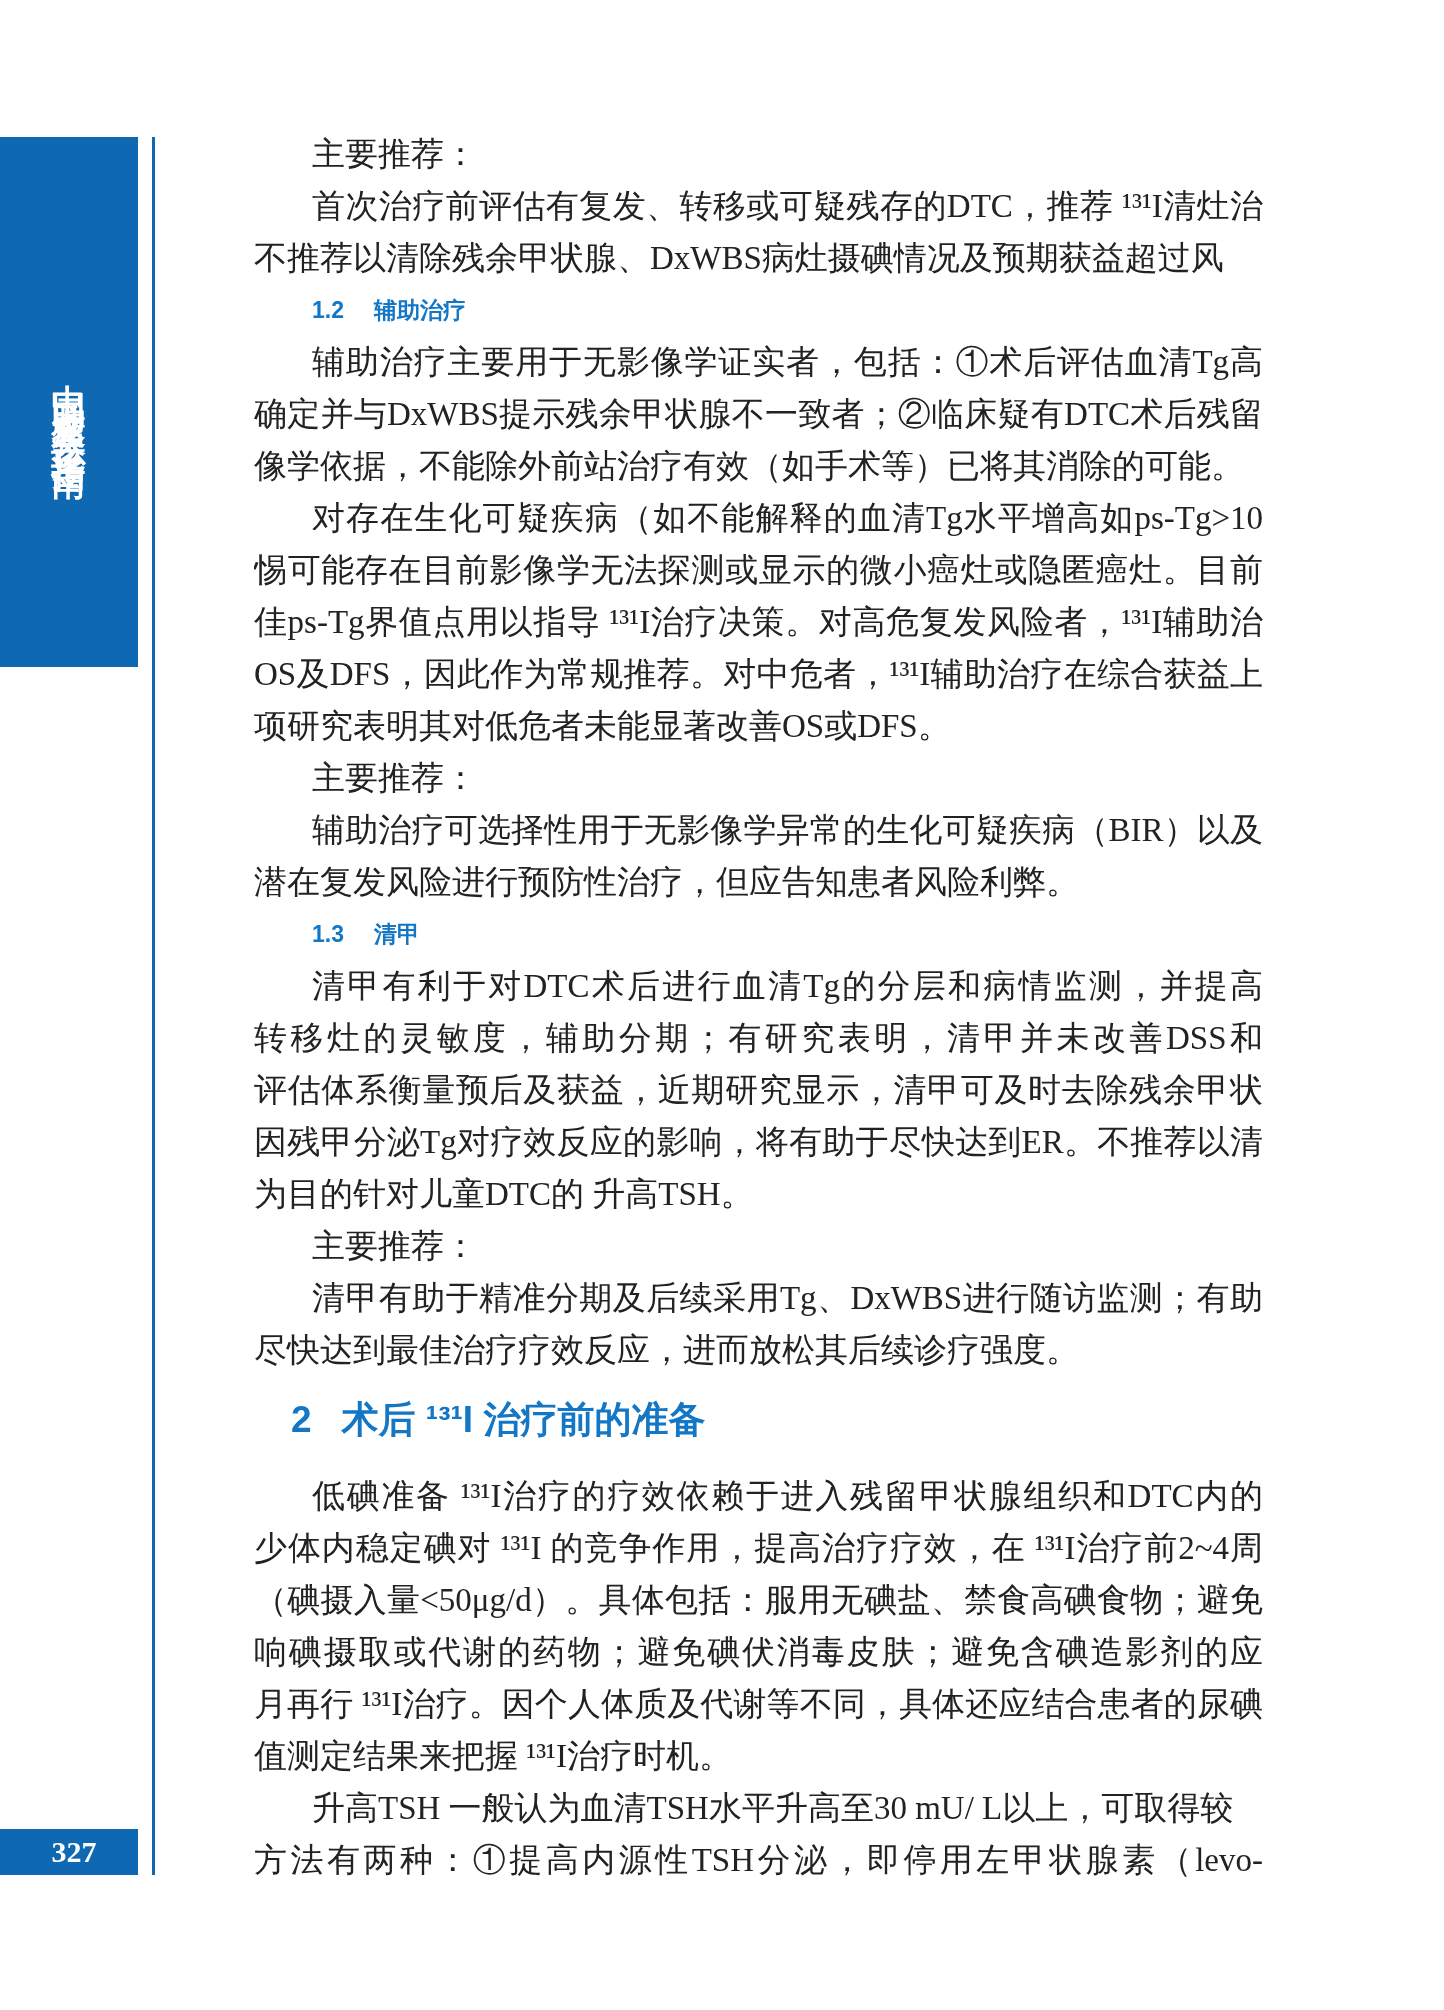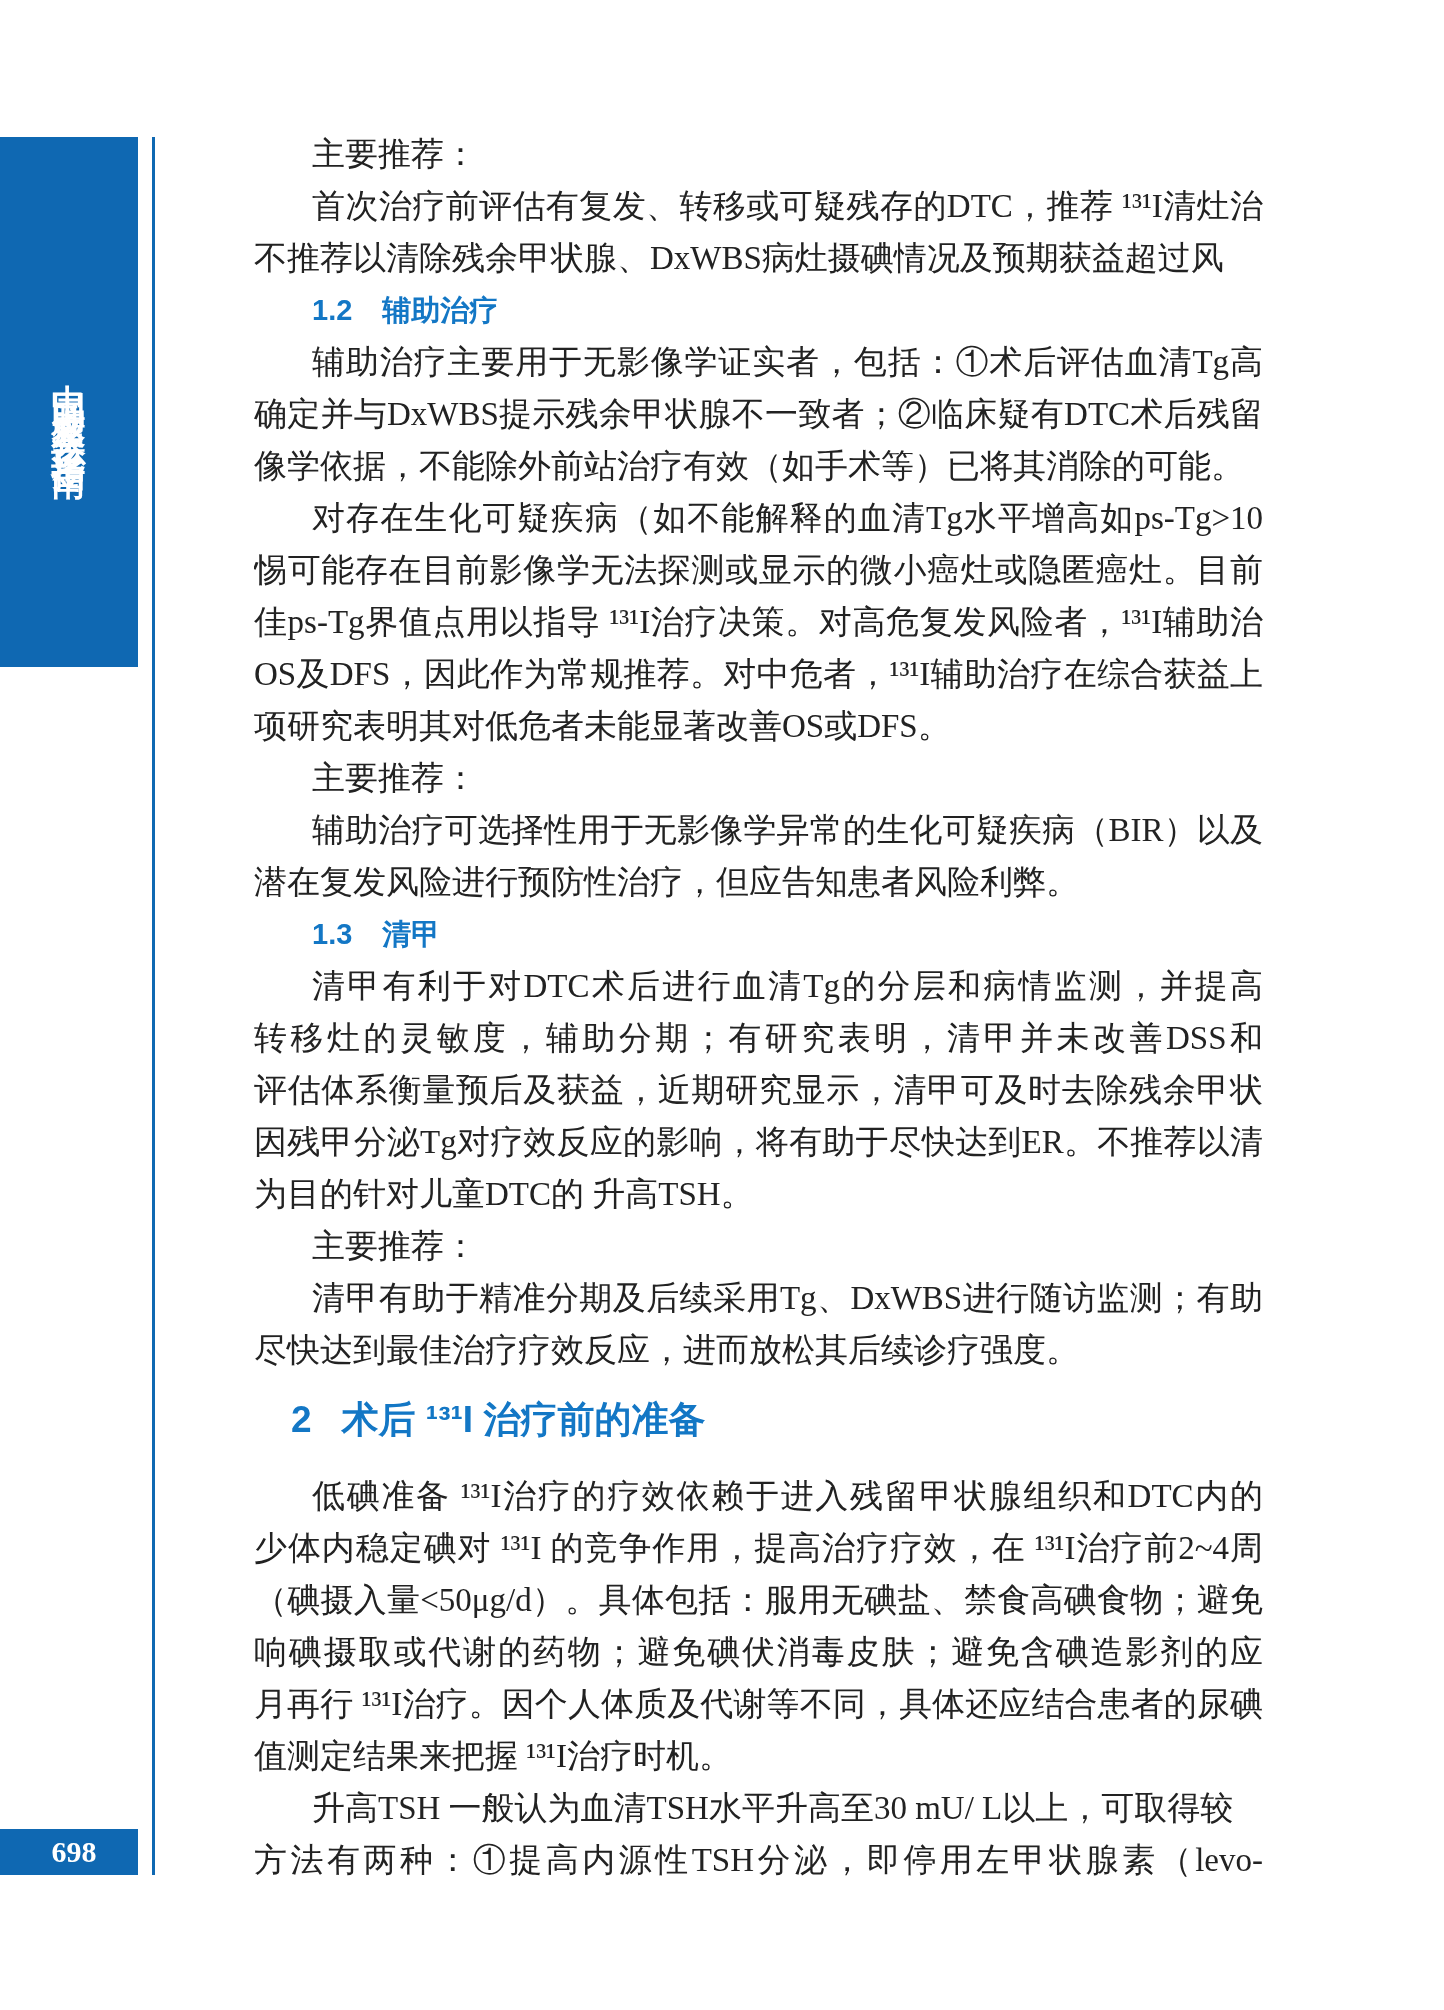--- a/index.html
+++ b/index.html
@@ -54,35 +54,35 @@
     margin-left:21px;
   }
   .line.indent { padding-left:58px; }
   .line.just { text-align:justify; text-align-last:justify; }
   .line.h2, .line.h1 {
     font-family:"Liberation Sans","DejaVu Sans",sans-serif;
     font-weight:bold;
     color:var(--heading-blue,#1377c5);
     padding-left:58px;
   }
-  .line.h2 { font-size:29px; }
+  .line.h2 { font-size:23px; }
   .line.h1 { font-size:37px; margin:18px 0 24px 0; }
   .line.h2 .num { margin-right:30px; }
   .line.h1 .num { margin-right:30px; }
 </style>
 </head>
 <body style="--sidebar-blue: #0f68b2; --heading-blue: #1377c5;">
 
 <div class="sidebar-bar">
   <div class="sidebar-title">中国肿瘤整合诊治指南</div>
 </div>
 
 <div class="vrule"></div>
 
-<div class="page-badge">698</div>
+<div class="page-badge">327</div>
 
 <div class="content">
   <div>
       <div class="line indent">主要推荐：</div>
       <div class="line indent just">首次治疗前评估有复发、转移或可疑残存的DTC，推荐 ¹³¹I清灶治疗；二次 ¹³¹I治</div>
       <div class="line">不推荐以清除残余甲状腺、DxWBS病灶摄碘情况及预期获益超过风险。</div>
       <div class="line h2"><span class="num">1.2</span><span class="title">辅助治疗</span></div>
       <div class="line indent just">辅助治疗主要用于无影像学证实者，包括：①术后评估血清Tg高或生化反应不</div>
       <div class="line just">确定并与DxWBS提示残余甲状腺不一致者；②临床疑有DTC术后残留灶但无明确影</div>
       <div class="line">像学依据，不能除外前站治疗有效（如手术等）已将其消除的可能。</div>

